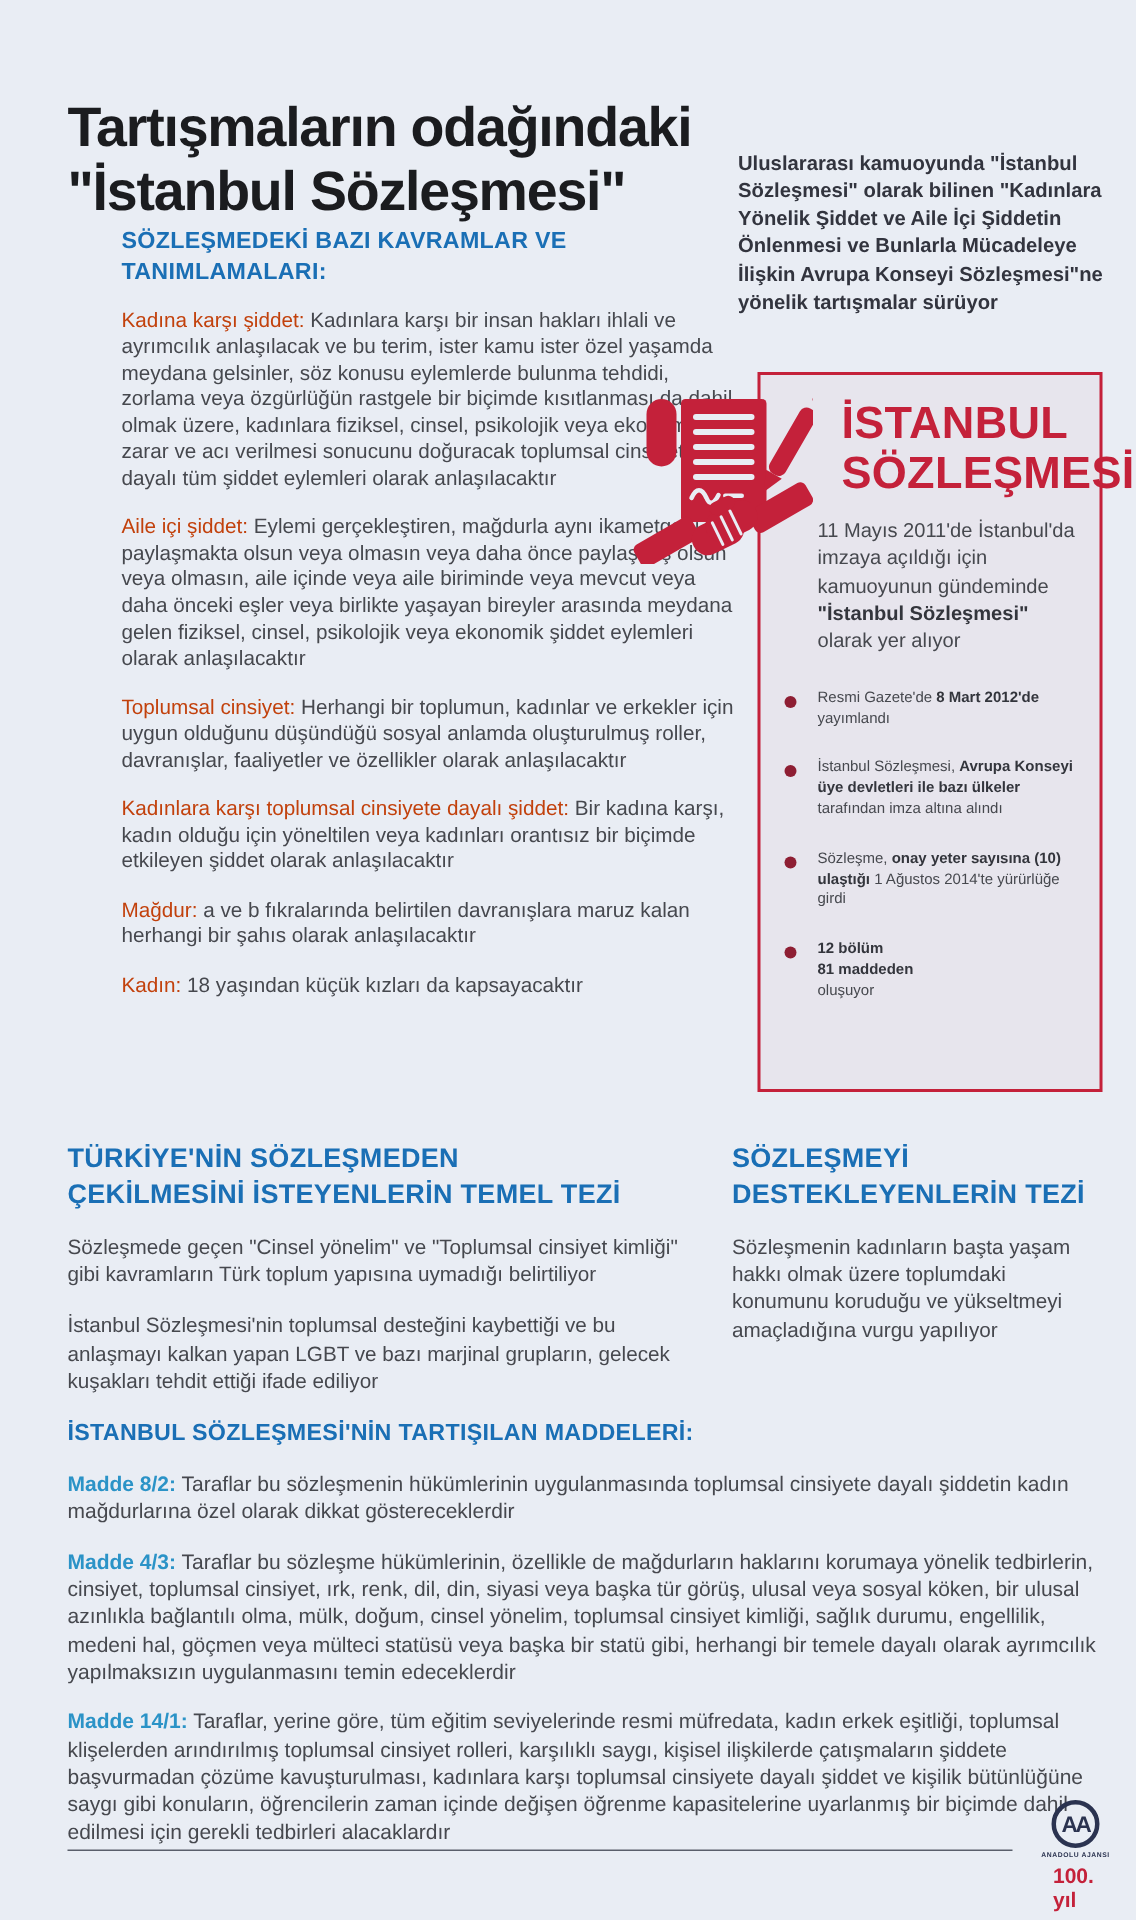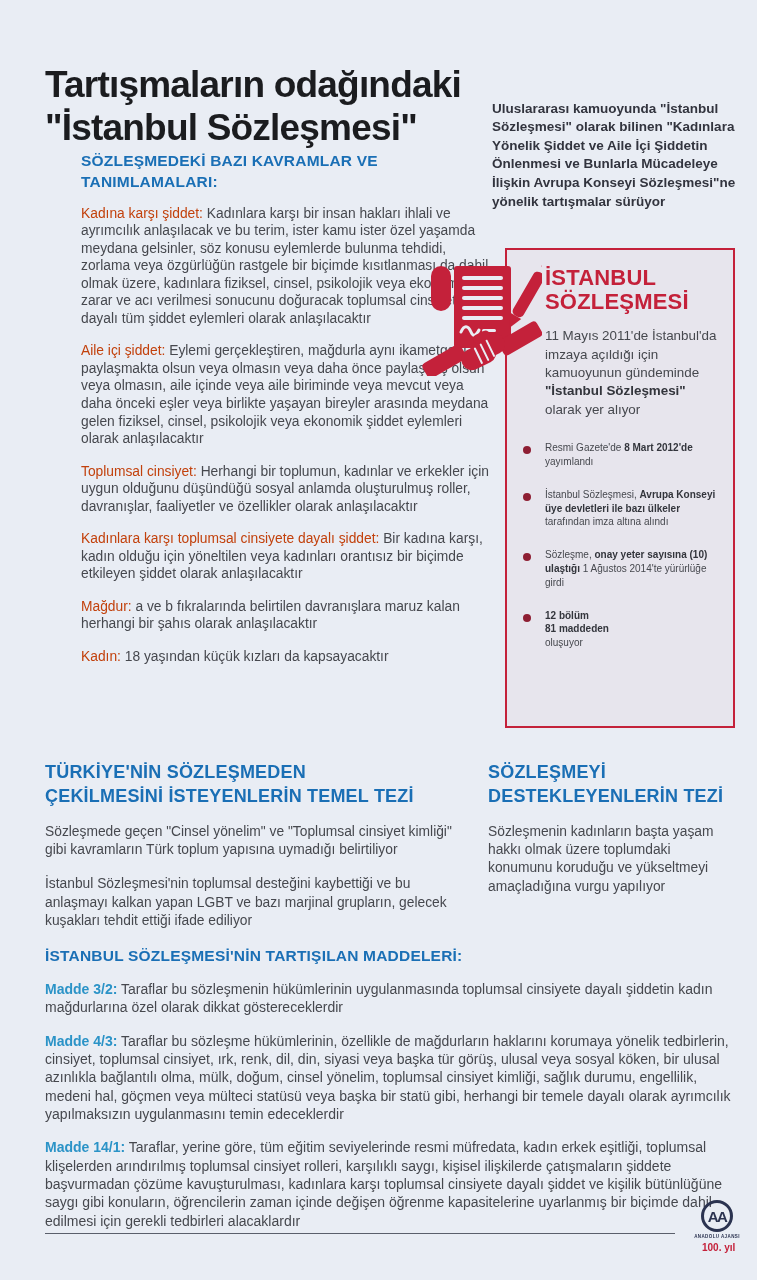--- a/index.html
+++ b/index.html
@@ -36,21 +36,21 @@
   .def-term{font-weight:400;color:#c2410c;}
 
   
   .infobox{
     position:absolute;left:505px;top:248px;width:230px;height:480px;
     border:2px solid #c4213a;background:rgba(196,33,58,0.035);
     box-sizing:border-box;
   }
   .infobox-icon{position:absolute;left:-85px;top:6px;width:120px;height:120px;}
   .infobox-title{
-    margin:16px 10px 0 38px;font-size:22px;font-weight:800;
+    margin:16px 10px 0 54px;font-size:30px;font-weight:800;
     color:#c4213a;line-height:1.1;letter-spacing:0.2px;
   }
   .infobox-title span{display:block;}
   .infobox-intro{
     margin:13px 12px 0 38px;font-size:13.4px;line-height:1.37;color:#46484e;
   }
   .infobox-intro b{color:#33353c;}
   .infobox-bullets{list-style:none;margin:22px 10px 0 16px;padding:0;}
   .infobox-bullets li{
     position:relative;padding-left:22px;margin-bottom:19px;
@@ -89,21 +89,21 @@
   .footer-line{position:absolute;left:45px;top:1233px;width:630px;height:1px;background:#5a5f6b;}
   .footer-date{position:absolute;left:45px;top:1288px;font-size:8px;color:#8a8f9a;letter-spacing:0.3px;}
   .aa-logo{position:absolute;left:688px;top:1200px;width:58px;text-align:center;}
   .aa-circle{
     width:32px;height:32px;border:3px solid #2b3350;border-radius:50%;
     margin:0 auto;display:flex;align-items:center;justify-content:center;
     font-size:15px;font-weight:800;color:#2b3350;letter-spacing:-1.5px;
     box-sizing:border-box;
   }
   .aa-agency{font-size:4.5px;font-weight:700;color:#2b3350;letter-spacing:0.4px;margin-top:2px;}
-  .aa-100{font-size:10px;font-weight:800;color:#c4213a;margin-top:3px;text-align:left;padding-left:14px;}
+  .aa-100{font-size:14px;font-weight:800;color:#c4213a;margin-top:3px;text-align:left;padding-left:14px;}
 </style>
 </head>
 <body>
 
 <div class="page">
 
   <h1 class="title">
     <span>Tartışmaların odağındaki</span>
     <span>"İstanbul Sözleşmesi"</span>
   </h1>
@@ -194,21 +194,21 @@
   <section class="thesis-right">
     <h2>
       <span>SÖZLEŞMEYİ</span>
       <span>DESTEKLEYENLERİN TEZİ</span>
     </h2>
     <p>Sözleşmenin kadınların başta yaşam hakkı olmak üzere toplumdaki konumunu koruduğu ve yükseltmeyi amaçladığına vurgu yapılıyor</p>
   </section>
 
   <section class="articles">
     <h2>İSTANBUL SÖZLEŞMESİ'NİN TARTIŞILAN MADDELERİ:</h2>
-    <p class="article"><span class="article-label">Madde 3/2:</span><span> Taraflar bu sözleşmenin hükümlerinin uygulanmasında toplumsal cinsiyete dayalı şiddetin kadın mağdurlarına özel olarak dikkat göstereceklerdir</span></p>
+    <p class="article"><span class="article-label">Madde 8/2:</span><span> Taraflar bu sözleşmenin hükümlerinin uygulanmasında toplumsal cinsiyete dayalı şiddetin kadın mağdurlarına özel olarak dikkat göstereceklerdir</span></p>
     <p class="article"><span class="article-label">Madde 4/3:</span><span> Taraflar bu sözleşme hükümlerinin, özellikle de mağdurların haklarını korumaya yönelik tedbirlerin, cinsiyet, toplumsal cinsiyet, ırk, renk, dil, din, siyasi veya başka tür görüş, ulusal veya sosyal köken, bir ulusal azınlıkla bağlantılı olma, mülk, doğum, cinsel yönelim, toplumsal cinsiyet kimliği, sağlık durumu, engellilik, medeni hal, göçmen veya mülteci statüsü veya başka bir statü gibi, herhangi bir temele dayalı olarak ayrımcılık yapılmaksızın uygulanmasını temin edeceklerdir</span></p>
     <p class="article"><span class="article-label">Madde 14/1:</span><span> Taraflar, yerine göre, tüm eğitim seviyelerinde resmi müfredata, kadın erkek eşitliği, toplumsal klişelerden arındırılmış toplumsal cinsiyet rolleri, karşılıklı saygı, kişisel ilişkilerde çatışmaların şiddete başvurmadan çözüme kavuşturulması, kadınlara karşı toplumsal cinsiyete dayalı şiddet ve kişilik bütünlüğüne saygı gibi konuların, öğrencilerin zaman içinde değişen öğrenme kapasitelerine uyarlanmış bir biçimde dahil edilmesi için gerekli tedbirleri alacaklardır</span></p>
   </section>
 
   <div class="footer-line"></div>
   <div class="footer-date">28.07.2020</div>
   <div class="aa-logo">
     <div class="aa-circle">AA</div>
     <div class="aa-agency">ANADOLU AJANSI</div>
     <div class="aa-100">100. yıl</div>

